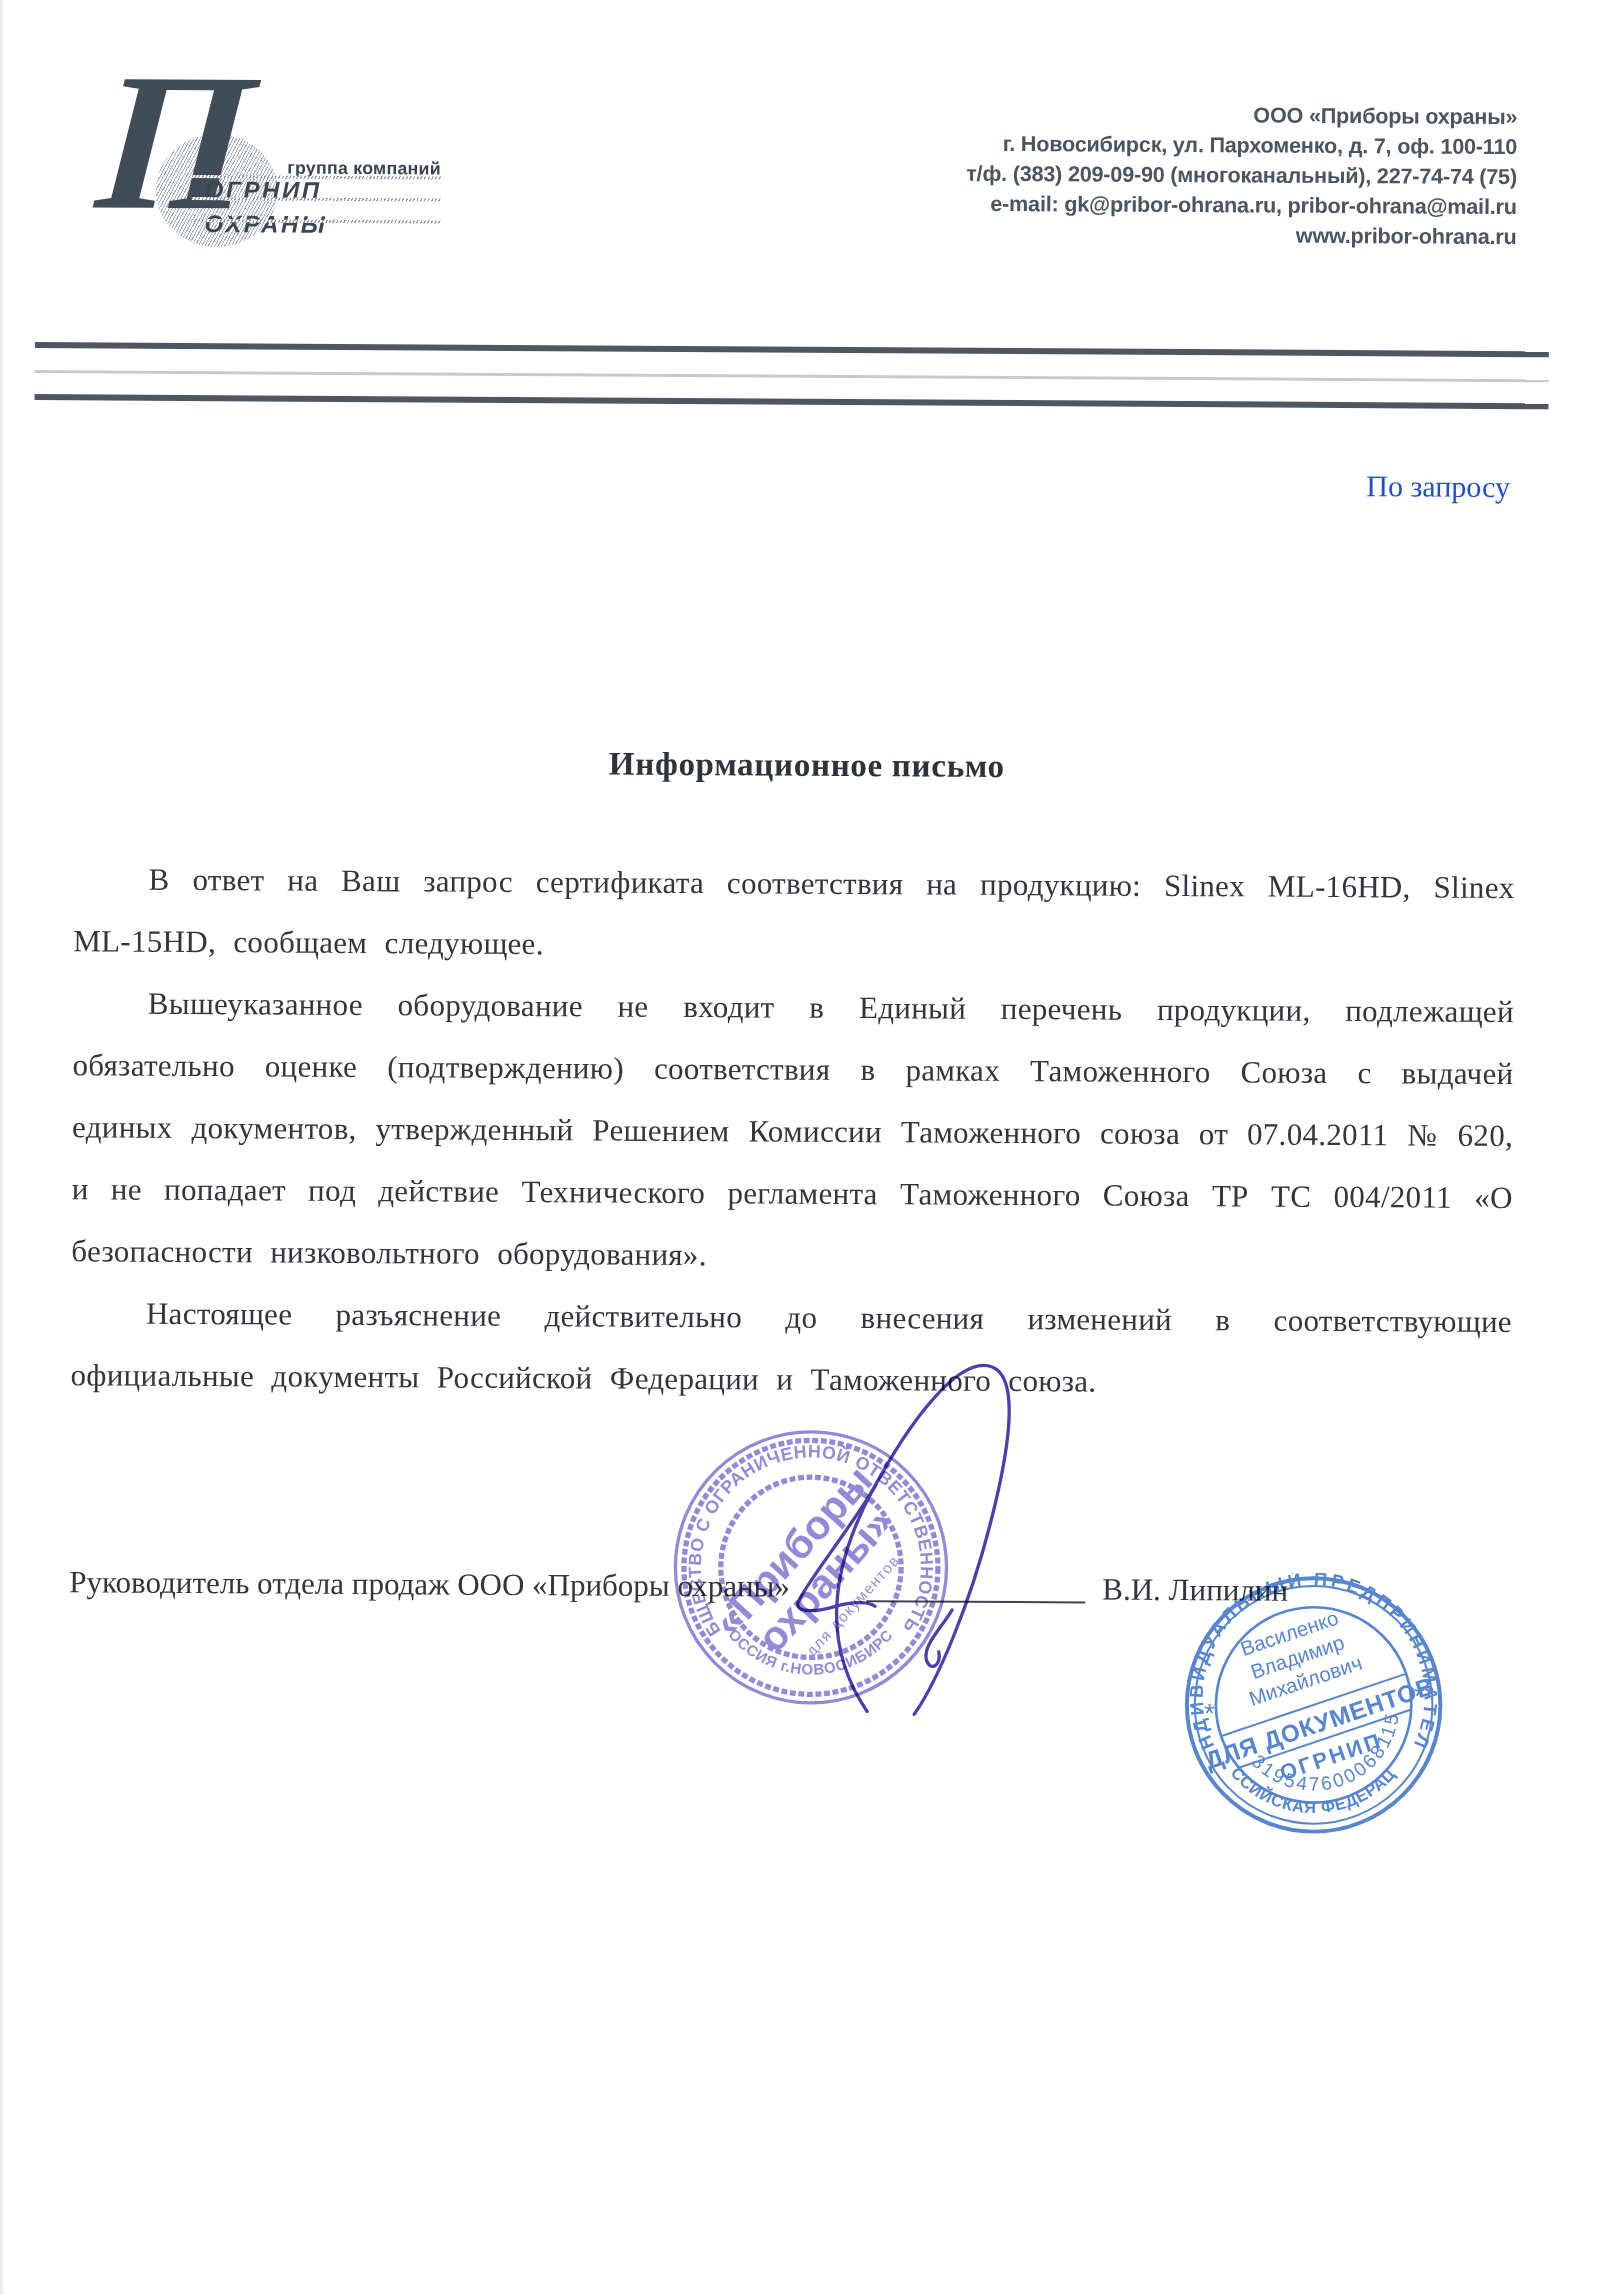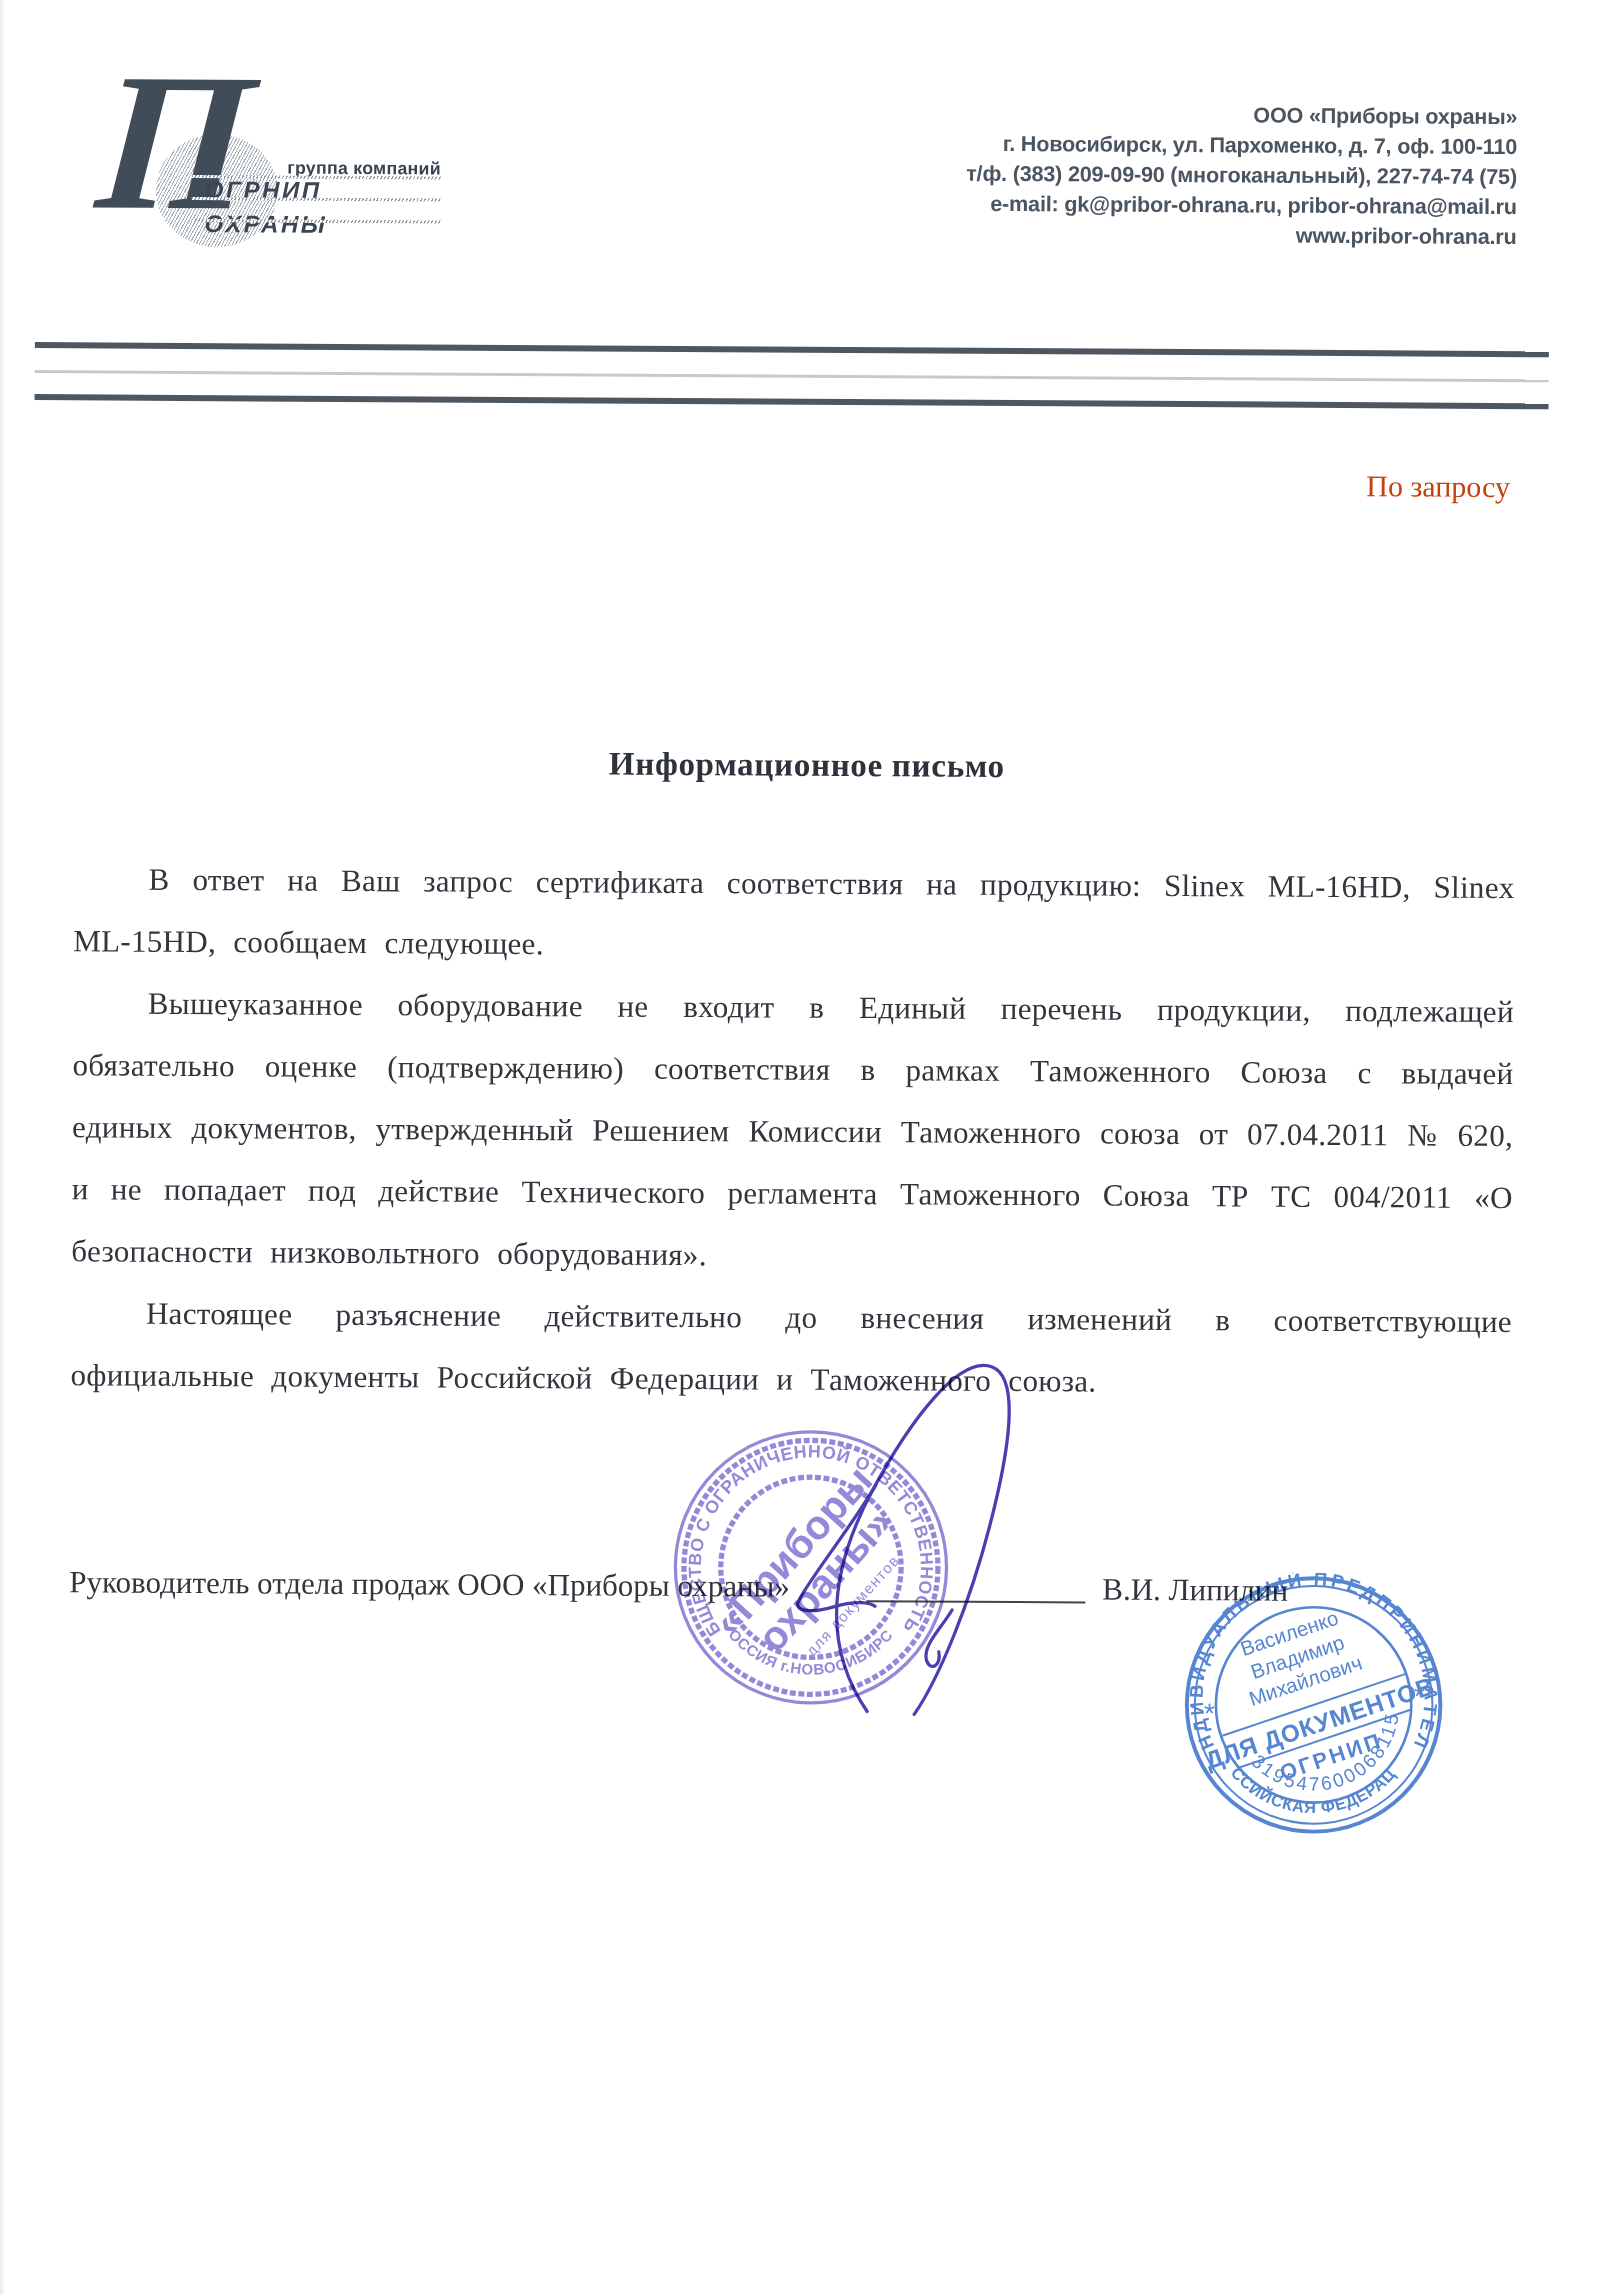--- a/index.html
+++ b/index.html
@@ -46,21 +46,21 @@
     line-height:30px; letter-spacing:-0.2px;
   }
 
   
   .rule{left:37px; width:1514px; background:#4e565f;}
   .rule-1{top:342px; height:5.9px;}
   .rule-2{top:370px; height:2.6px; background:#c6cace;}
   .rule-3{top:394px; height:5.9px;}
 
   
-  .request-note{right:110px; top:461px; font-size:30px; color:#c2410c;}
+  .request-note{right:110px; top:461px; font-size:30px; color:#1d4ed8;}
   .title{
     left:0; top:742px; width:1623px; text-align:center;
     font-size:33px; font-weight:bold; color:#2e323a; letter-spacing:0.7px;
   }
   .body-text{
     left:79px; top:848px; width:1441px;
     font-size:31px; line-height:62px; color:#32353c;
     text-align:justify; word-spacing:.30em; letter-spacing:0.3px;
   }
   .body-text p{margin:0; text-indent:75px;}

